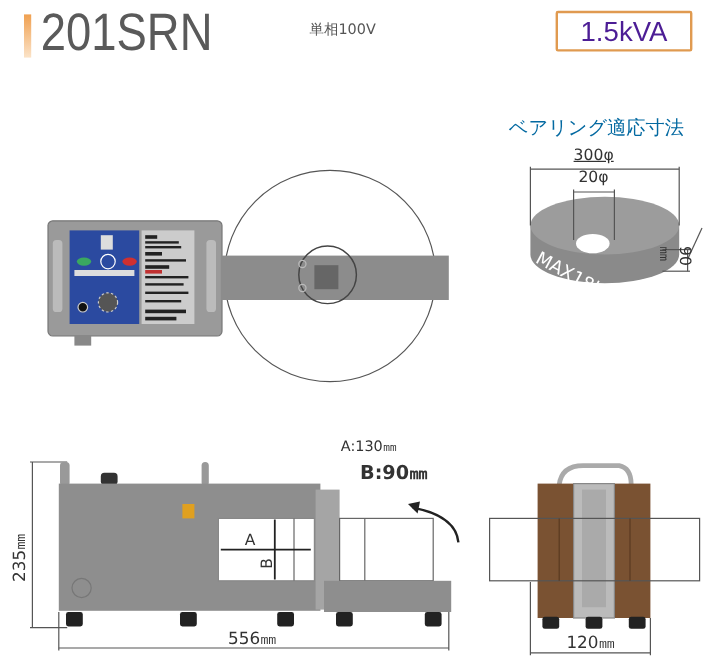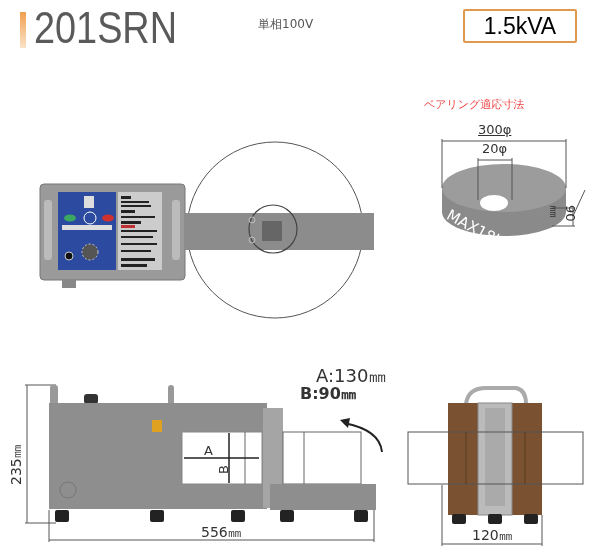--- a/index.html
+++ b/index.html
@@ -1,22 +1,22 @@
 <!DOCTYPE html>
 <html><head>
 <meta charset="utf-8">
 <style>
   html,body{margin:0;padding:0;background:#fff;}
   body{width:600px;height:558px;position:relative;overflow:hidden;font-family:"DejaVu Sans","Liberation Sans",sans-serif;color:#555;}
   .abs{position:absolute;}
   .title-bar{left:20px;top:12px;width:6px;height:36px;background:linear-gradient(#f0a050,#fbe3c8);}
   .title{left:34px;top:2px;font-family:"Liberation Sans",sans-serif;font-size:44px;color:#5a5a5a;letter-spacing:0px;transform:scaleX(0.86);transform-origin:left top;line-height:52px;}
   .sub{left:222px;top:16px;font-size:12px;color:#555;margin-left:36px;}
-  .kva{left:463px;top:9px;width:110px;height:30px;border:2px solid #e09a50;border-radius:2px;color:#000000;font-size:23px;text-align:center;line-height:30px;font-family:"Liberation Sans",sans-serif;}
-  .bear-title{left:424px;top:97px;font-size:11px;color:#ef4444;}
+  .kva{left:463px;top:9px;width:110px;height:30px;border:2px solid #e09a50;border-radius:2px;color:#4c1d95;font-size:23px;text-align:center;line-height:30px;font-family:"Liberation Sans",sans-serif;}
+  .bear-title{left:424px;top:97px;font-size:16px;color:#0369a1;}
   .lbl{font-size:13px;color:#333;}
   .dimtxt{font-size:14px;color:#333;}
 </style>
 </head>
 <body>
 
 <div class="abs title-bar"></div>
 <div class="abs title">201SRN</div>
 <div class="abs sub">単相100V</div>
 <div class="abs kva">1.5kVA</div>
@@ -129,19 +129,19 @@
     <line x1="442" y1="544" x2="542" y2="544" stroke="#555"></line>
   </g>
 </svg>
 
 <div class="abs bear-title">ベアリング適応寸法</div>
 <div class="abs lbl" style="left:478px;top:122px;text-decoration:underline;">300φ</div>
 <div class="abs lbl" style="left:482px;top:141px;text-align:center;">20φ</div>
 <div class="abs lbl" style="left:578px;top:205px;transform:rotate(90deg);transform-origin:left top;">90㎜</div>
 <div class="abs" style="left:452px;top:206px;font-size:15px;color:#fff;transform:rotate(28deg);transform-origin:left top;">MAX18kg</div>
 
-<div class="abs dimtxt" style="left:316px;top:364px;font-size:18px;">A:130㎜</div>
+<div class="abs dimtxt" style="left:284px;top:364px;font-size:12px;">A:130㎜</div>
 <div class="abs dimtxt" style="left:300px;top:384px;font-size:16px;font-weight:bold;">B:90㎜</div>
 <div class="abs lbl" style="left:204px;top:443px;">A</div>
 <div class="abs lbl" style="left:216px;top:474px;transform:rotate(-90deg);transform-origin:left top;">B</div>
 <div class="abs dimtxt" style="left:8px;top:485px;transform:rotate(-90deg);transform-origin:left top;">235㎜</div>
-<div class="abs dimtxt" style="left:201px;top:524px;">556㎜</div>
+<div class="abs dimtxt" style="left:190px;top:524px;">556㎜</div>
 <div class="abs dimtxt" style="left:472px;top:527px;">120㎜</div>
 
 </body></html>

